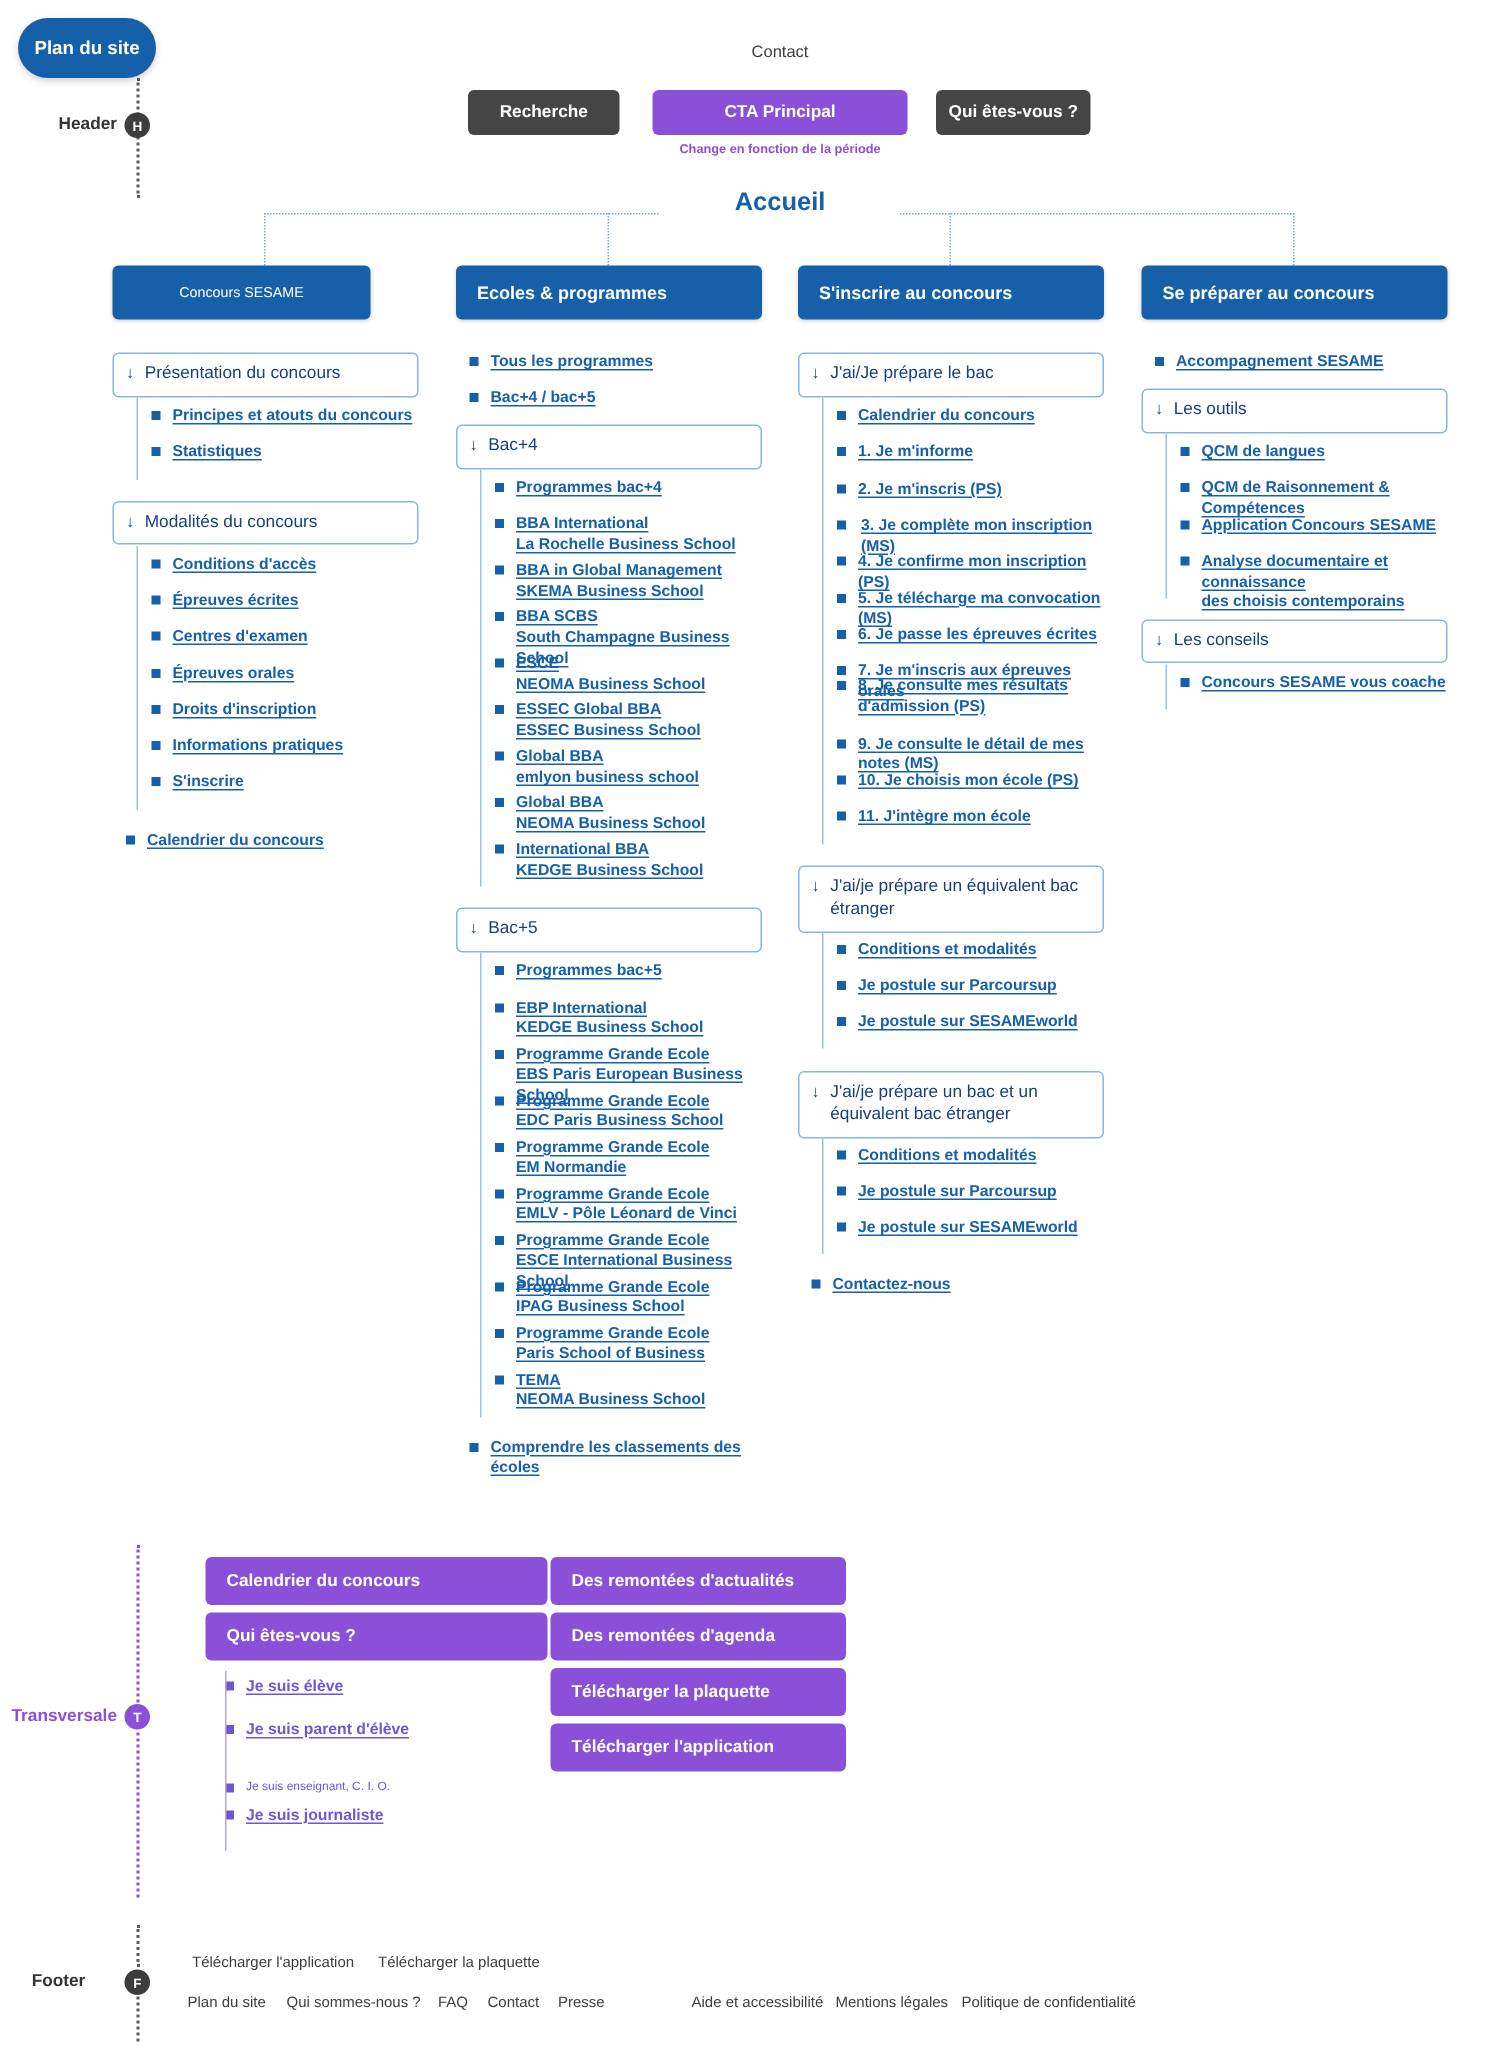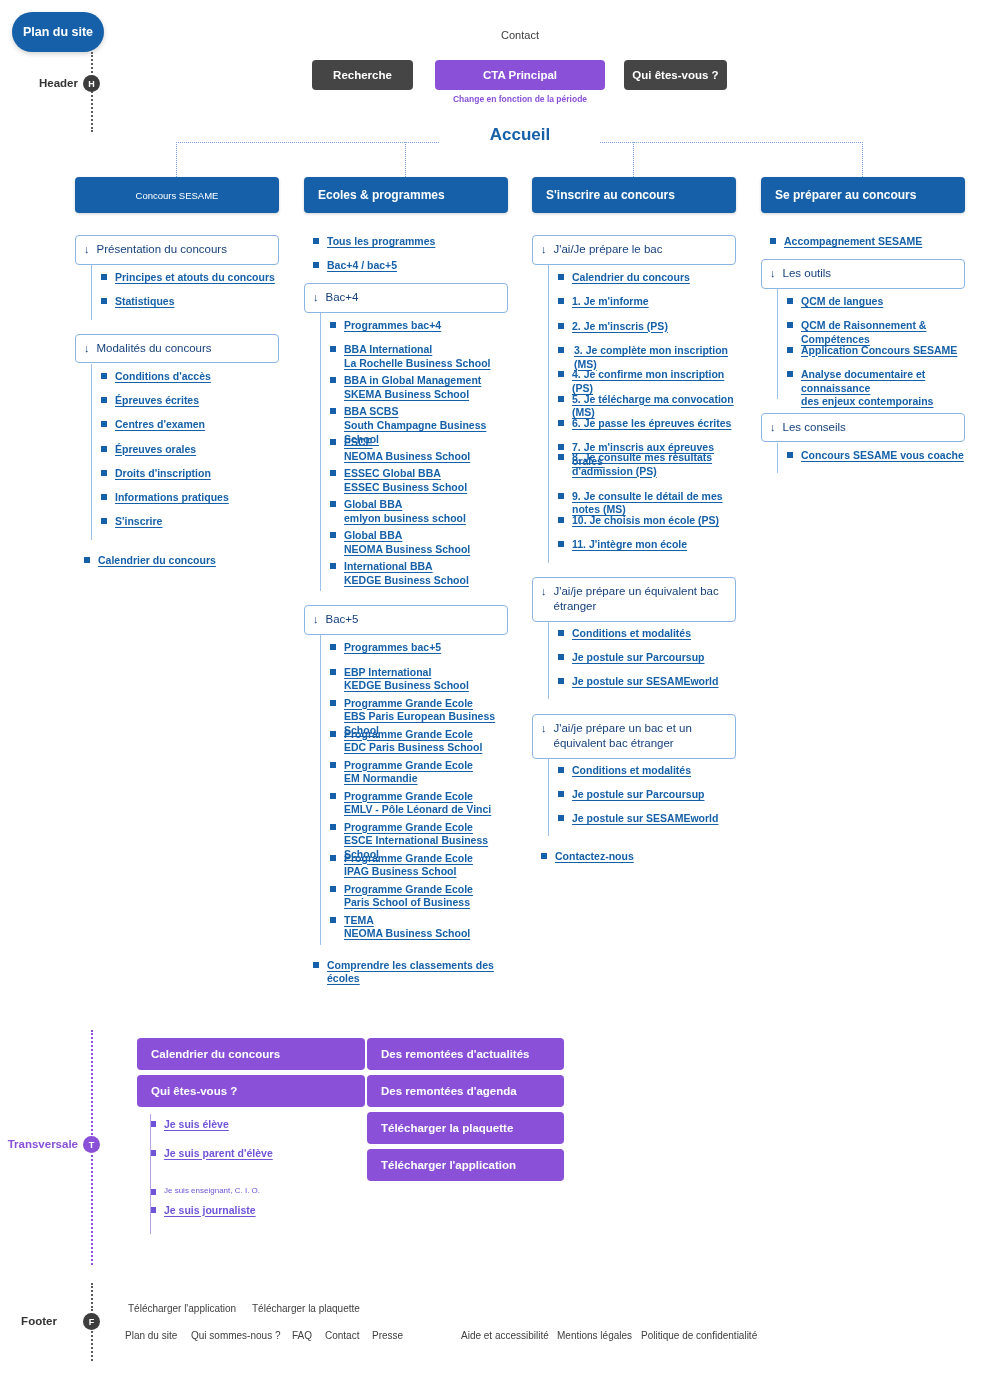--- a/index.html
+++ b/index.html
@@ -150,21 +150,21 @@
   <div class="abs accueil" style="left:440px; top:125px; width:160px;">Accueil</div>
 
   <div class="abs dot-h" style="left:176px; top:142px; width:687px;"></div>
 
   <div class="abs dot-v" style="left:176px; top:142px; height:35px;"></div>
   <div class="abs dot-v" style="left:405px; top:142px; height:35px;"></div>
   <div class="abs dot-v" style="left:633px; top:142px; height:35px;"></div>
   <div class="abs dot-v" style="left:862px; top:142px; height:35px;"></div>
 
   <div id="columns-layer">
-      <div class="abs col-head centered" style="left: 75px; top: 177px; width: 204px; text-align: center;">
+      <div class="abs col-head centered" style="left: 75px; top: 177px; width: 172px; text-align: center;">
         <span>Concours SESAME</span>
       </div>
       <div class="abs sec-box" style="left: 75px; top: 235px; width: 204px; min-height: 26px;">
         <span class="arrow">↓</span>
         <span>Présentation du concours</span>
       </div>
       <div class="abs leaf" style="left: 101px; top: 271px; width: 178px;">
         <span class="sq"></span>
         <span><span class="lnk">Principes et atouts du concours</span></span>
       </div>
@@ -476,21 +476,21 @@
         <span><span class="lnk">QCM de Raisonnement &amp; Compétences</span></span>
       </div>
       <div class="abs leaf" style="left: 787px; top: 343.6px; width: 178px;">
         <span class="sq"></span>
         <span><span class="lnk">Application Concours SESAME</span></span>
       </div>
       <div class="abs leaf" style="left: 787px; top: 367.9px; width: 178px;">
         <span class="sq"></span>
         <span>
           <span class="lnk two">Analyse documentaire et connaissance</span>
-          <span class="lnk two">des enjeux contemporains</span>
+          <span class="lnk two">des choisis contemporains</span>
         </span>
       </div>
       <div class="conn" style="left: 777px; top: 289px; height: 109.9px;"></div>
       <div class="abs sec-box" style="left: 761px; top: 412.9px; width: 204px; min-height: 26px;">
         <span class="arrow">↓</span>
         <span>Les conseils</span>
       </div>
       <div class="abs leaf" style="left: 787px; top: 448.9px; width: 178px;">
         <span class="sq"></span>
         <span><span class="lnk">Concours SESAME vous coache</span></span>

